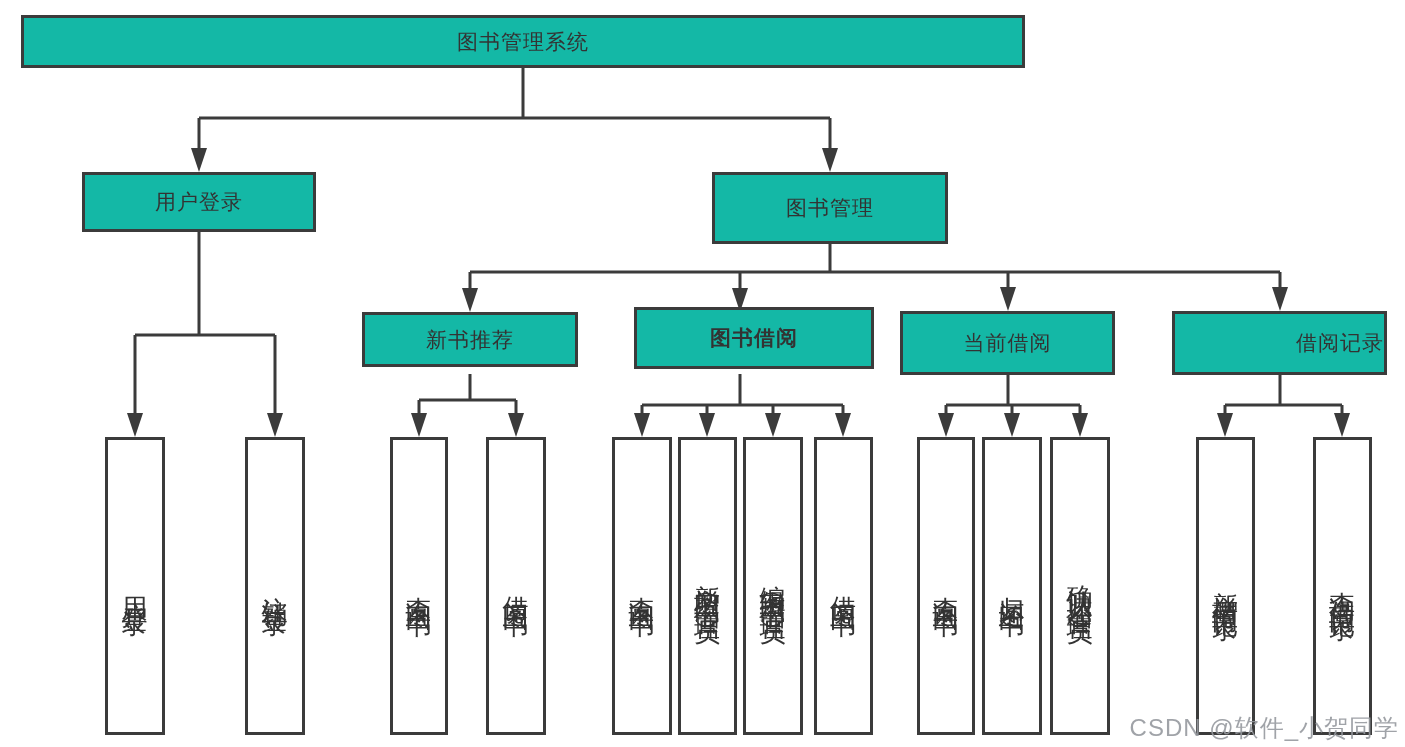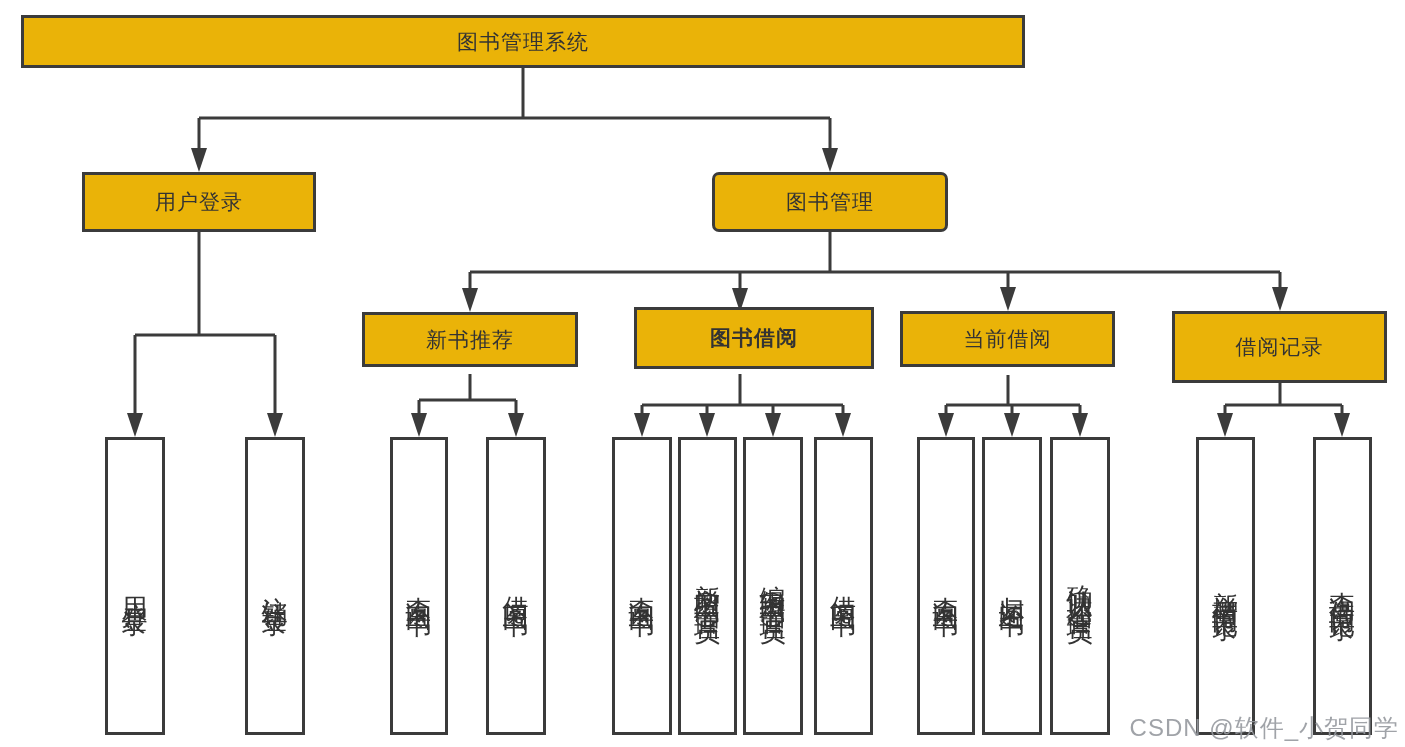--- a/index.html
+++ b/index.html
@@ -19,21 +19,21 @@
     position: absolute;
     left: 0; top: 0;
     width: 1405px;
     height: 747px;
     pointer-events: none;
   }
   .node {
     position: absolute;
     box-sizing: border-box;
     border: 3px solid #3b3b3b;
-    background: #eab308;
+    background: #14b8a6;
     display: flex;
     align-items: center;
     justify-content: center;
     color: #333333;
     font-size: 21px;
     letter-spacing: 1px;
     z-index: 2;
   }
   .vbox {
     position: absolute;
@@ -52,25 +52,25 @@
     writing-mode: vertical-lr;
     text-orientation: mixed;
     font-size: 26px;
     letter-spacing: 5px;
     line-height: 1;
     white-space: nowrap;
   }
   
   .n-root       { left: 21px;   top: 15px;  width: 1004px; height: 53px; }
   .n-user-login { left: 82px;   top: 172px; width: 234px;  height: 60px; }
-  .n-book-mgmt  { left: 712px;  top: 172px; width: 236px;  height: 60px; border-radius: 7px; }
+  .n-book-mgmt  { left: 712px;  top: 172px; width: 236px;  height: 72px; }
   .n-new-rec    { left: 362px;  top: 312px; width: 216px;  height: 55px; }
   .n-borrow     { left: 634px;  top: 307px; width: 240px;  height: 62px; font-weight: bold; }
-  .n-current    { left: 900px;  top: 311px; width: 215px;  height: 56px; align-items: center; }
-  .n-records    { left: 1172px; top: 311px; width: 215px;  height: 72px; }
+  .n-current    { left: 900px;  top: 311px; width: 215px;  height: 64px; align-items: center; }
+  .n-records    { left: 1172px; top: 311px; width: 215px;  height: 64px; justify-content: flex-end; }
   
   .v-a1 { left: 105px;  width: 60px; }
   .v-a2 { left: 245px;  width: 60px; }
   .v-b1 { left: 390px;  width: 58px; }
   .v-b2 { left: 486px;  width: 60px; }
   .v-c1 { left: 612px;  width: 60px; }
   .v-c2 { left: 678px;  width: 59px; }
   .v-c3 { left: 743px;  width: 60px; }
   .v-c4 { left: 814px;  width: 59px; }
   .v-d1 { left: 917px;  width: 58px; }

